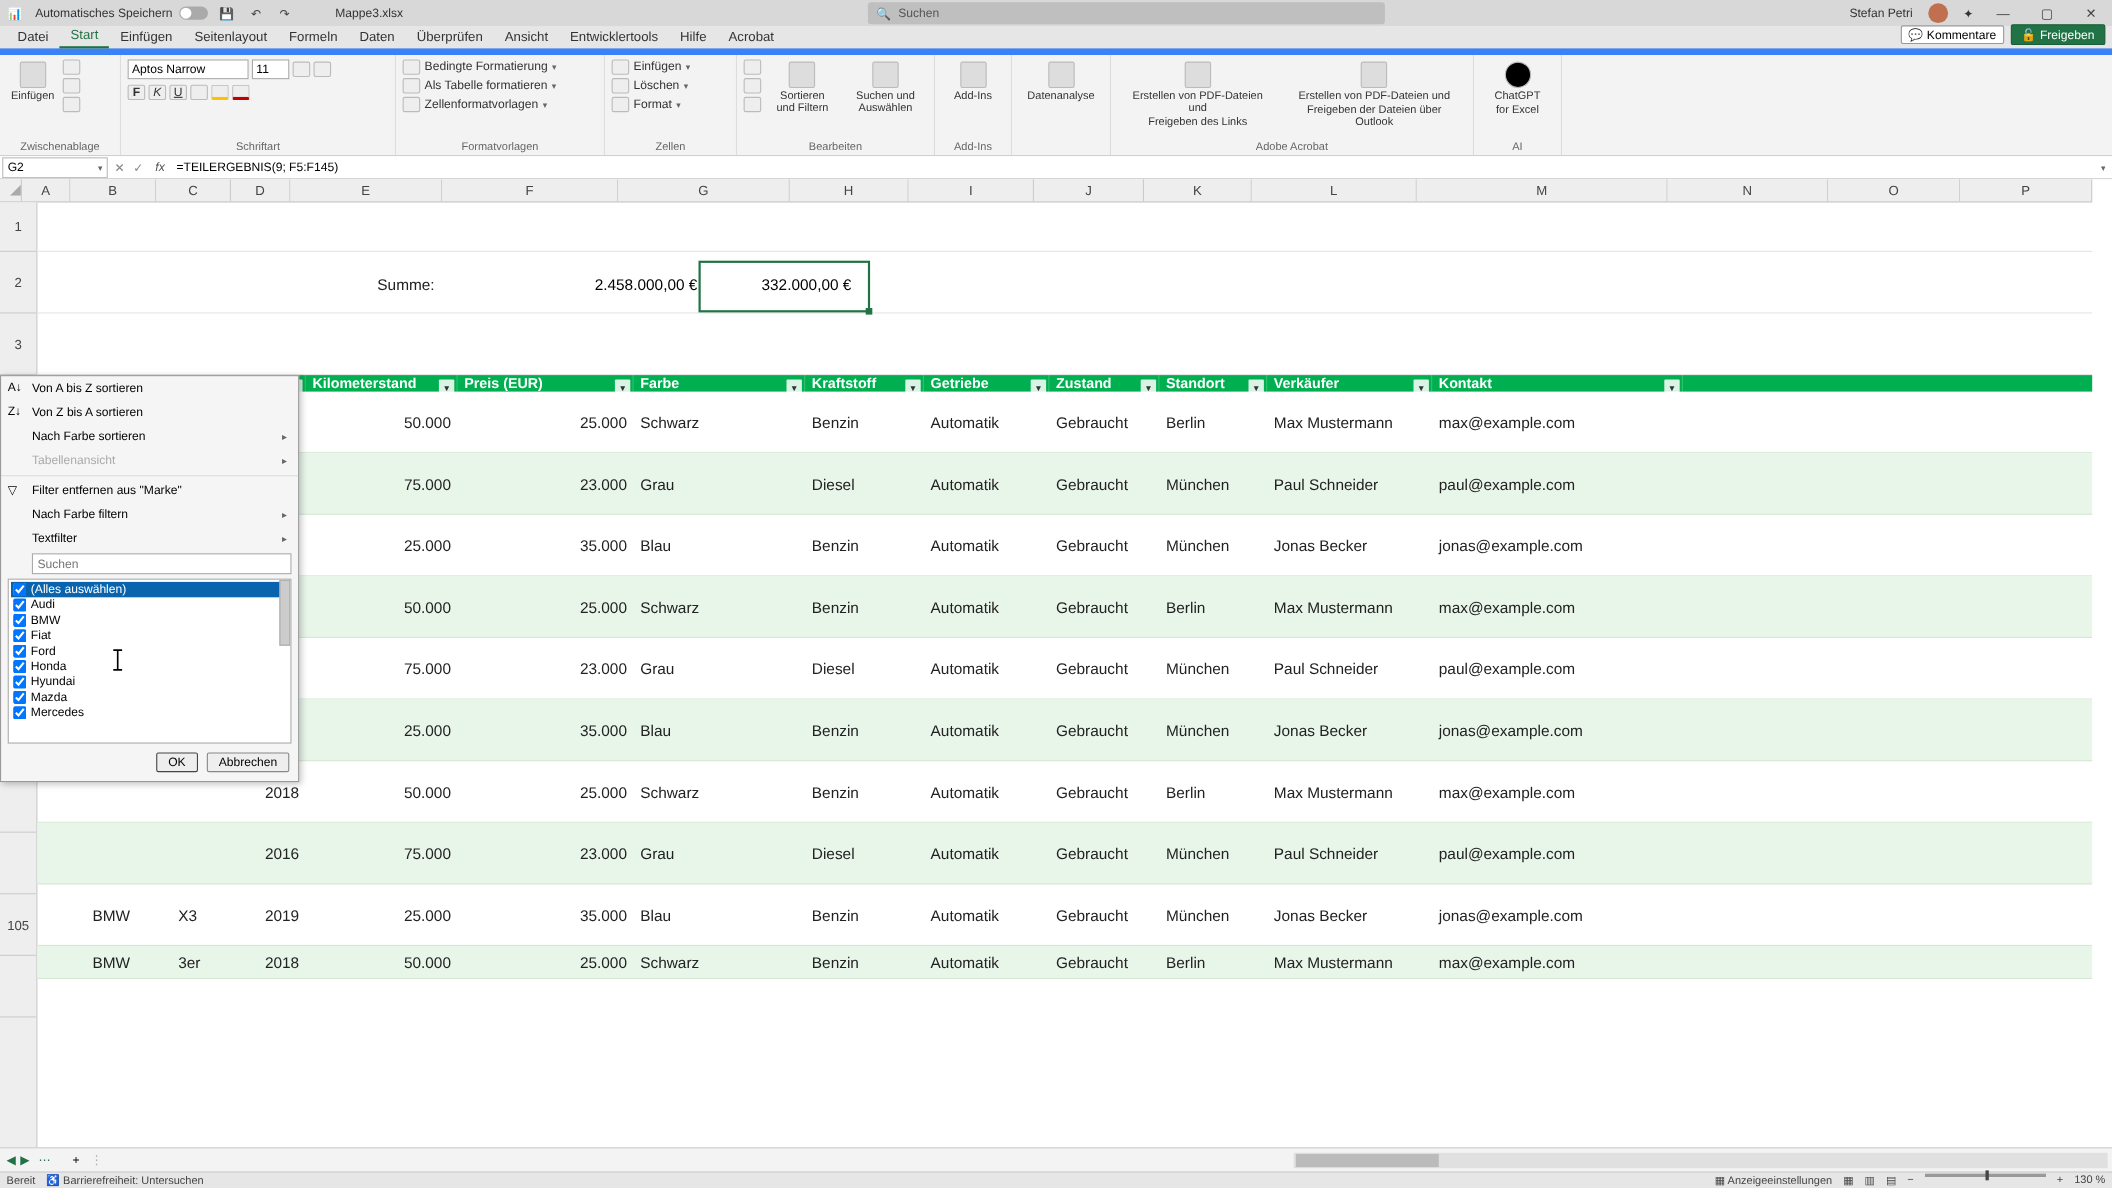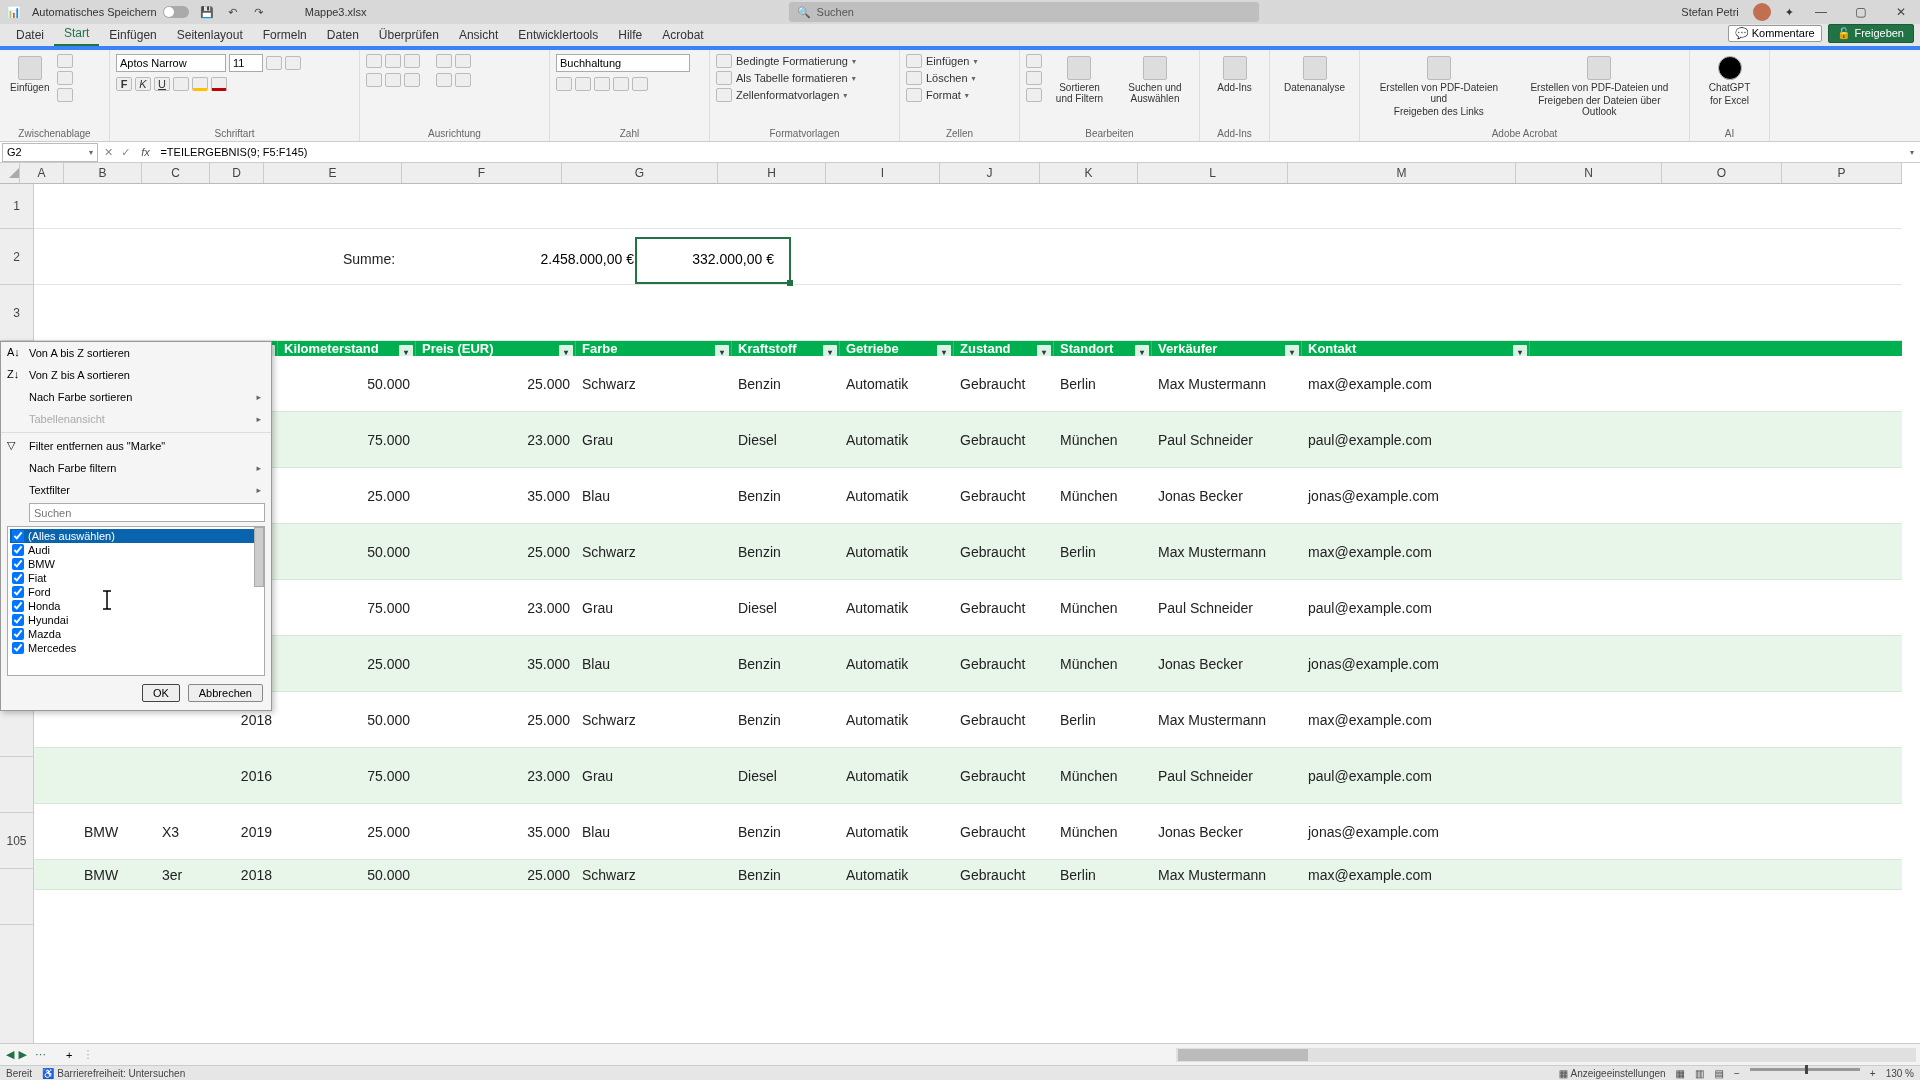--- a/index.html
+++ b/index.html
@@ -12,21 +12,21 @@
 .titlebar .right { display: flex; align-items: center; gap: 14px; }
 .autosave-toggle { display: inline-flex; align-items: center; gap: 6px; }
 .toggle-pill { width: 26px; height: 12px; border-radius: 6px; background: #aaa; position: relative; }
 .toggle-pill::after { content:""; position:absolute; width:10px; height:10px; border-radius:50%; background:#fff; top:1px; left:1px; }
 .qat-icon { width: 16px; height: 16px; display:inline-flex; align-items:center; justify-content:center; color:#444; }
 .search-box { width: 470px; height: 20px; background: #bfbfbf; border-radius: 3px; display:flex; align-items:center; padding:0 8px; gap:6px; color:#555; font-size:11px; }
 .avatar { width:18px; height:18px; border-radius:50%; background:#c07050; }
 .win-btn { width:26px; height:20px; display:flex; align-items:center; justify-content:center; font-size:12px; color:#444; }
 
 
-.ribbon-tabs { height: 26px; background: #e6e6e6; display:flex; align-items:flex-end; padding:0 6px; font-size:12px; border-bottom:4px solid #3b82f6; }
+.ribbon-tabs { height: 26px; background: #e6e6e6; display:flex; align-items:flex-end; padding:0 6px; font-size:12px; border-bottom:6px solid #3b82f6; }
 .ribbon-tab { padding: 4px 10px; color:#333; cursor:pointer; }
 .ribbon-tab.active { color:#217346; border-bottom:2px solid #217346; font-weight:500; }
 .ribbon-tab.file { color:#333; }
 .ribbon-right { margin-left:auto; display:flex; gap:6px; align-items:center; padding-bottom:3px; }
 .btn-komm { background:#fff; border:1px solid #999; padding:1px 6px; font-size:11px; border-radius:2px; }
 .btn-frei { background:#217346; color:#fff; border:1px solid #1a5c37; padding:2px 9px; font-size:11px; border-radius:2px; }
 
 
 .ribbon { height: 92px; background: #f3f3f3; border-bottom: 1px solid #ccc; display:flex; font-size:11px; color:#333; }
 .ribbon-group { border-right:1px solid #ddd; padding:4px 6px 2px 6px; display:flex; flex-direction:column; justify-content:space-between; }
@@ -189,54 +189,20 @@
         <span class="mini-icn" style="font-style:italic;text-align:center">K</span>
         <span class="mini-icn" style="text-decoration:underline;text-align:center">U</span>
         <span class="mini-icn"></span>
         <span class="mini-icn" style="border-bottom:3px solid #ffc000"></span>
         <span class="mini-icn" style="border-bottom:3px solid #c00000"></span>
       </div>
     </div>
     <div class="ribbon-group-label">Schriftart</div>
   </div>
   <div class="ribbon-group" style="width:190px">
-    <div class="stack" style="gap:5px">
-      <div class="mini-row">
-          <span class="mini-icn"></span>
-          <span class="mini-icn"></span>
-          <span class="mini-icn"></span>
-          <span style="width:10px"></span>
-          <span class="mini-icn"></span>
-          <span class="mini-icn"></span>
-        </div>
-      <div class="mini-row">
-          <span class="mini-icn"></span>
-          <span class="mini-icn"></span>
-          <span class="mini-icn"></span>
-          <span style="width:10px"></span>
-          <span class="mini-icn"></span>
-          <span class="mini-icn"></span>
-        </div>
-    </div>
-    <div class="ribbon-group-label">Ausrichtung</div>
-  </div>
-  <div class="ribbon-group" style="width:160px">
-    <div class="stack" style="gap:5px">
-      <input class="numfmt" value="Buchhaltung" style="">
-      <div class="mini-row">
-          <span class="mini-icn"></span>
-          <span class="mini-icn"></span>
-          <span class="mini-icn"></span>
-          <span class="mini-icn"></span>
-          <span class="mini-icn"></span>
-        </div>
-    </div>
-    <div class="ribbon-group-label">Zahl</div>
-  </div>
-  <div class="ribbon-group" style="width:190px">
     <div class="stack" style="gap:3px">
       <div class="link-row">
           <span class="mini-icn"></span>
           <span>Bedingte Formatierung</span>
           <span class="caret">▾</span>
         </div>
       <div class="link-row">
           <span class="mini-icn"></span>
           <span>Als Tabelle formatieren</span>
           <span class="caret">▾</span>

